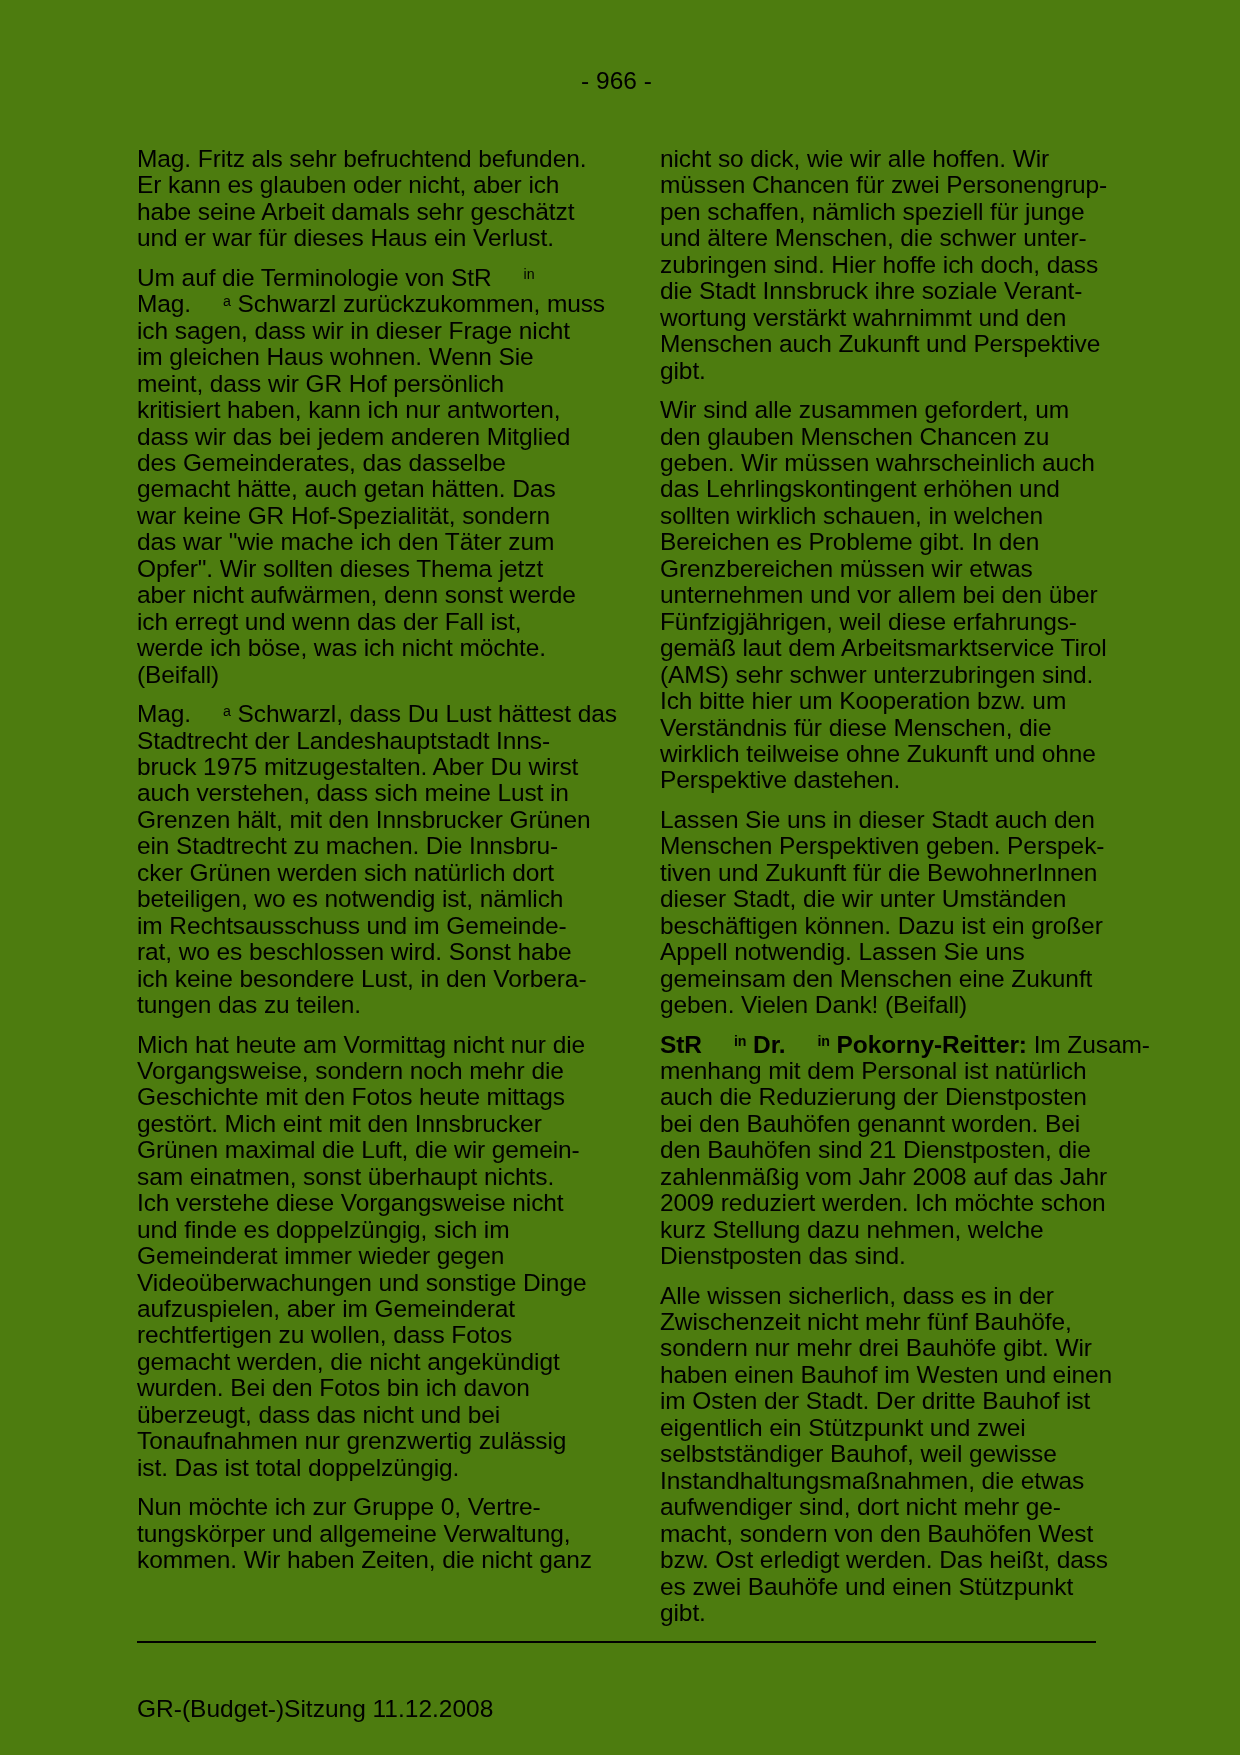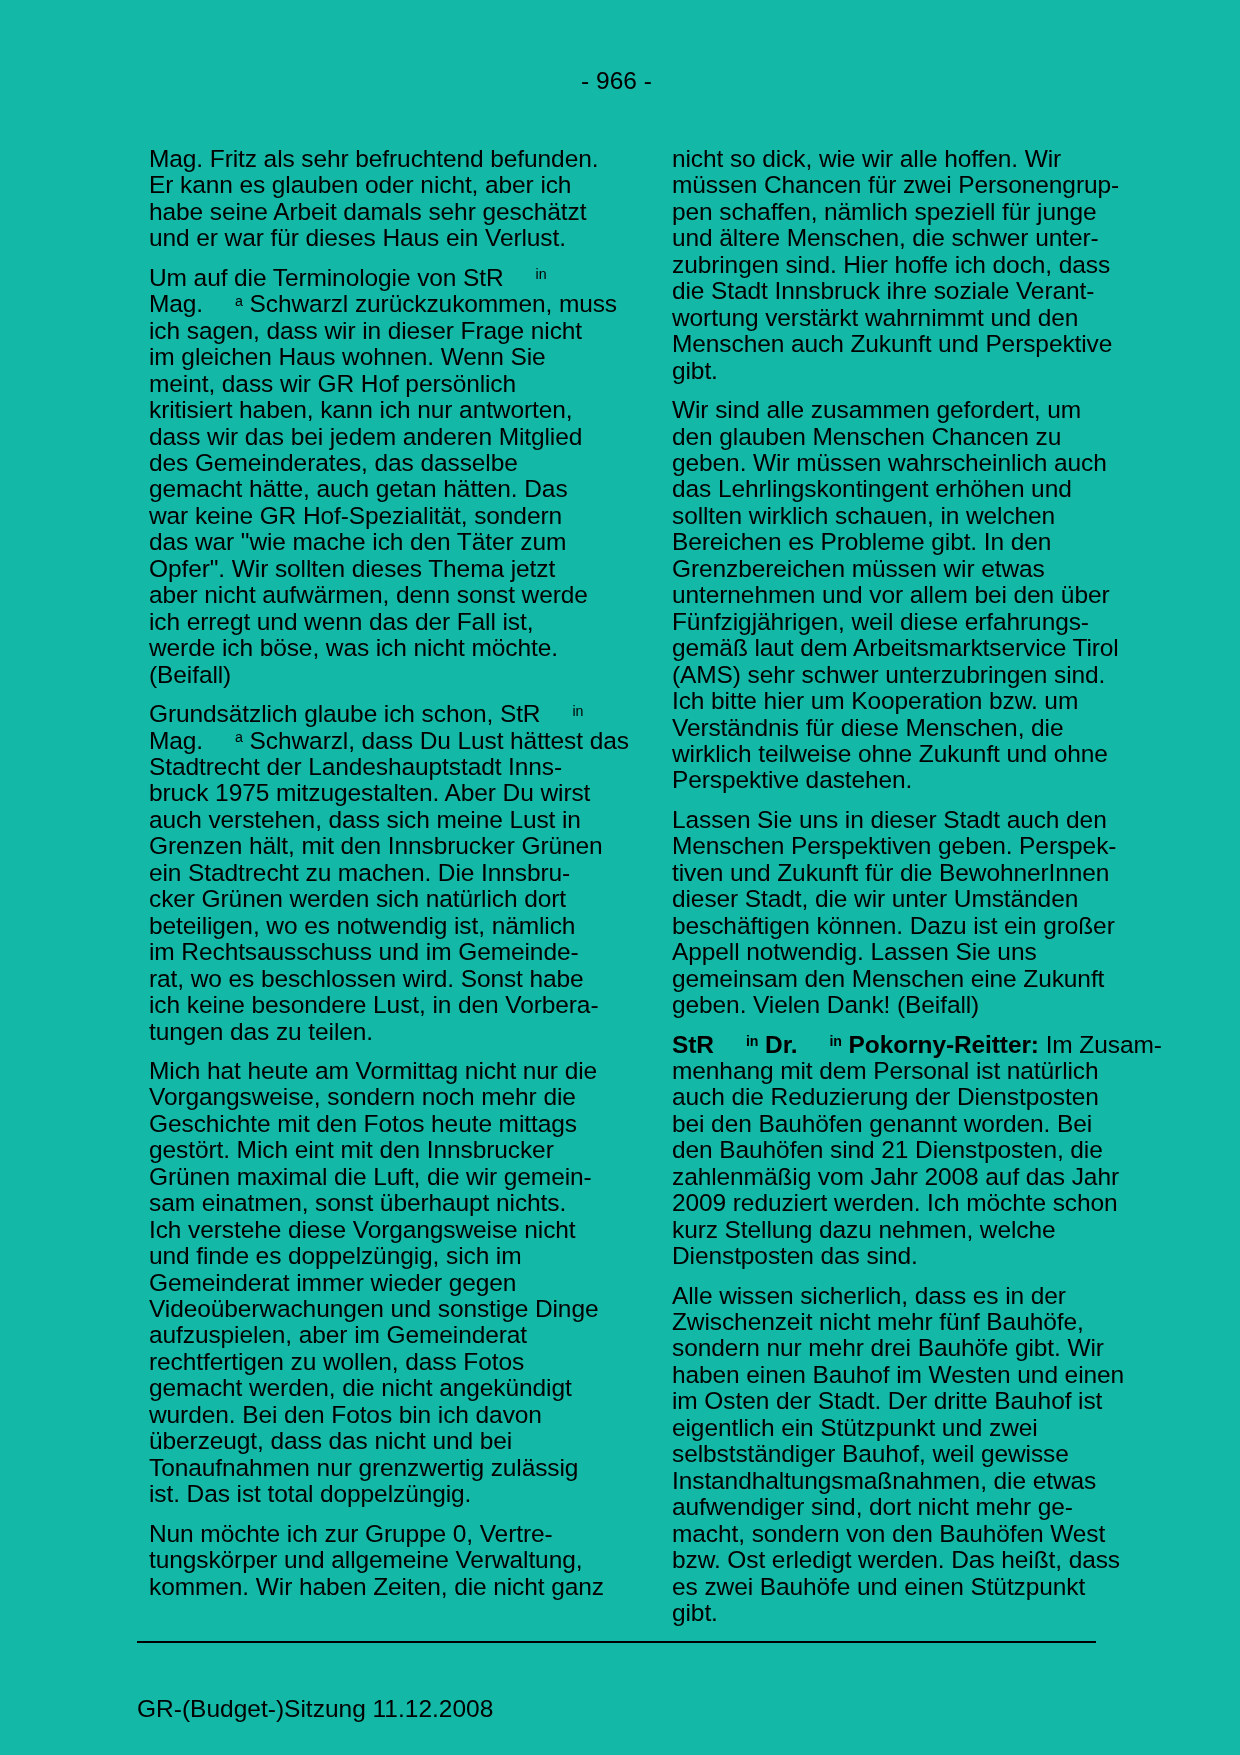--- a/index.html
+++ b/index.html
@@ -3,33 +3,33 @@
 <meta charset="utf-8">
 <title>- 966 -</title>
 <style>
   html, body { margin: 0; padding: 0; }
   body {
     width: 1240px; height: 1755px;
     background: #ffffff;
     color: #000000;
     font-family: "Liberation Sans", "DejaVu Sans", sans-serif;
   }
-  .page { position: relative; width: 1240px; height: 1755px; overflow: hidden; background: #14b8a6; }
+  .page { position: relative; width: 1240px; height: 1755px; overflow: hidden; background: #4d7c0f; }
   .page-number {
     position: absolute; left: 137px; top: 68px; width: 959px;
     text-align: center; font-size: 24.5px; line-height: 26.5px;
   }
   .col {
     position: absolute; top: 146px; width: 470px;
     font-size: 24.5px; line-height: 26.45px;
     letter-spacing: -0.1px;
   }
   .col-left  { left: 137px; }
   .col-right { left: 660px; }
-  .para { margin: 0 0 13px 12px; padding: 0; }
+  .para { margin: 0 0 13px 0; padding: 0; }
   .line { display: block; white-space: pre; }
   .b { font-weight: bold; }
   sup.sup {
     font-size: 0.58em;
     position: relative; top: -0.45em;
     vertical-align: baseline; line-height: 0; padding-left: 32px;
   }
   .footer-rule {
     position: absolute; left: 137px; top: 1641px;
     width: 959px; height: 2px; background: #000000;
@@ -64,21 +64,20 @@
         <span class="line">gemacht hätte, auch getan hätten. Das</span>
         <span class="line">war keine GR Hof-Spezialität, sondern</span>
         <span class="line">das war "wie mache ich den Täter zum</span>
         <span class="line">Opfer". Wir sollten dieses Thema jetzt</span>
         <span class="line">aber nicht aufwärmen, denn sonst werde</span>
         <span class="line">ich erregt und wenn das der Fall ist,</span>
         <span class="line">werde ich böse, was ich nicht möchte.</span>
         <span class="line">(Beifall)</span>
       </p>
       <p class="para">
-        <span class="line">Grundsätzlich glaube ich schon, StR<sup class="sup">in</sup></span>
         <span class="line">Mag.<sup class="sup">a</sup> Schwarzl, dass Du Lust hättest das</span>
         <span class="line">Stadtrecht der Landeshauptstadt Inns-</span>
         <span class="line">bruck 1975 mitzugestalten. Aber Du wirst</span>
         <span class="line">auch verstehen, dass sich meine Lust in</span>
         <span class="line">Grenzen hält, mit den Innsbrucker Grünen</span>
         <span class="line">ein Stadtrecht zu machen. Die Innsbru-</span>
         <span class="line">cker Grünen werden sich natürlich dort</span>
         <span class="line">beteiligen, wo es notwendig ist, nämlich</span>
         <span class="line">im Rechtsausschuss und im Gemeinde-</span>
         <span class="line">rat, wo es beschlossen wird. Sonst habe</span>

